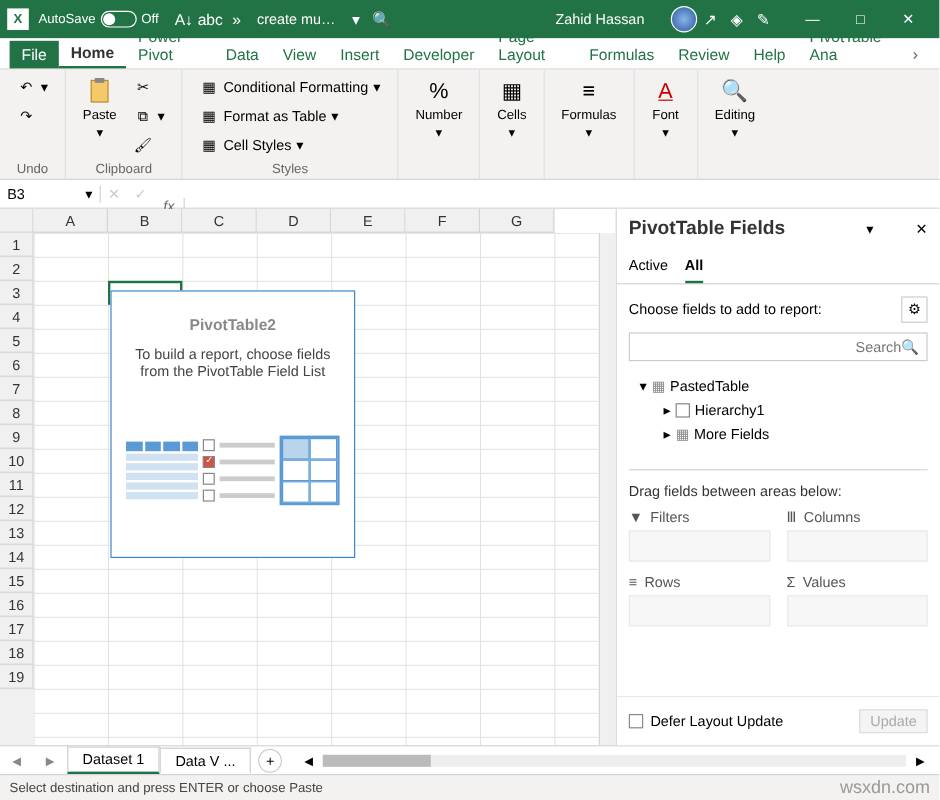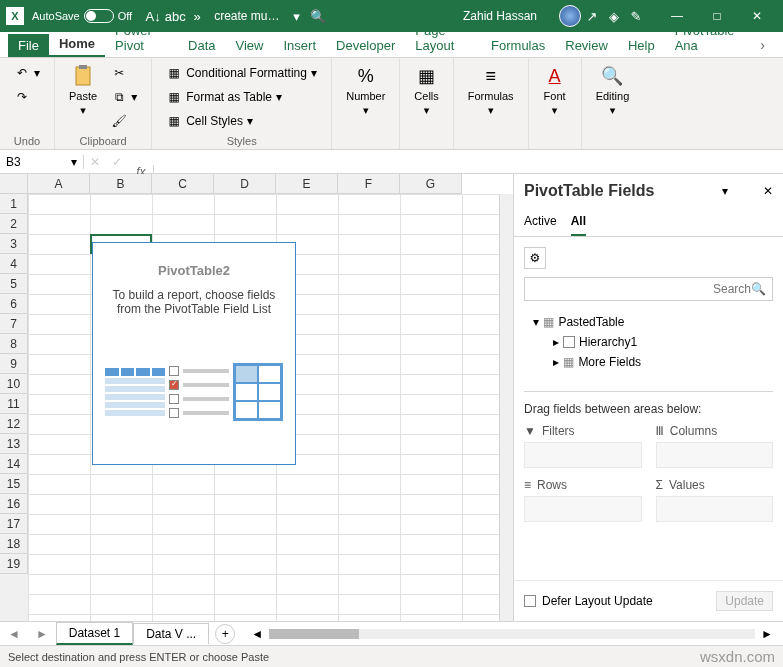--- a/index.html
+++ b/index.html
@@ -326,20 +326,21 @@
       <h3>PivotTable Fields</h3>
       <span style="margin-right:10px">▾</span>
       <span>✕</span>
     </div>
     <div class="panel-tabs">
       <div>Active</div>
       <div class="pactive">All</div>
     </div>
     <div class="panel-body">
       <div class="prow">
+        <span>Choose fields to add to report:</span>
         <span class="gear">⚙</span>
       </div>
       <div class="search">
         <input placeholder="Search" style="">
         <span>🔍</span>
       </div>
       <div class="tree">
         <div class="node lvl1">
             <span>▾</span>
             <span class="tblico">▦</span>

